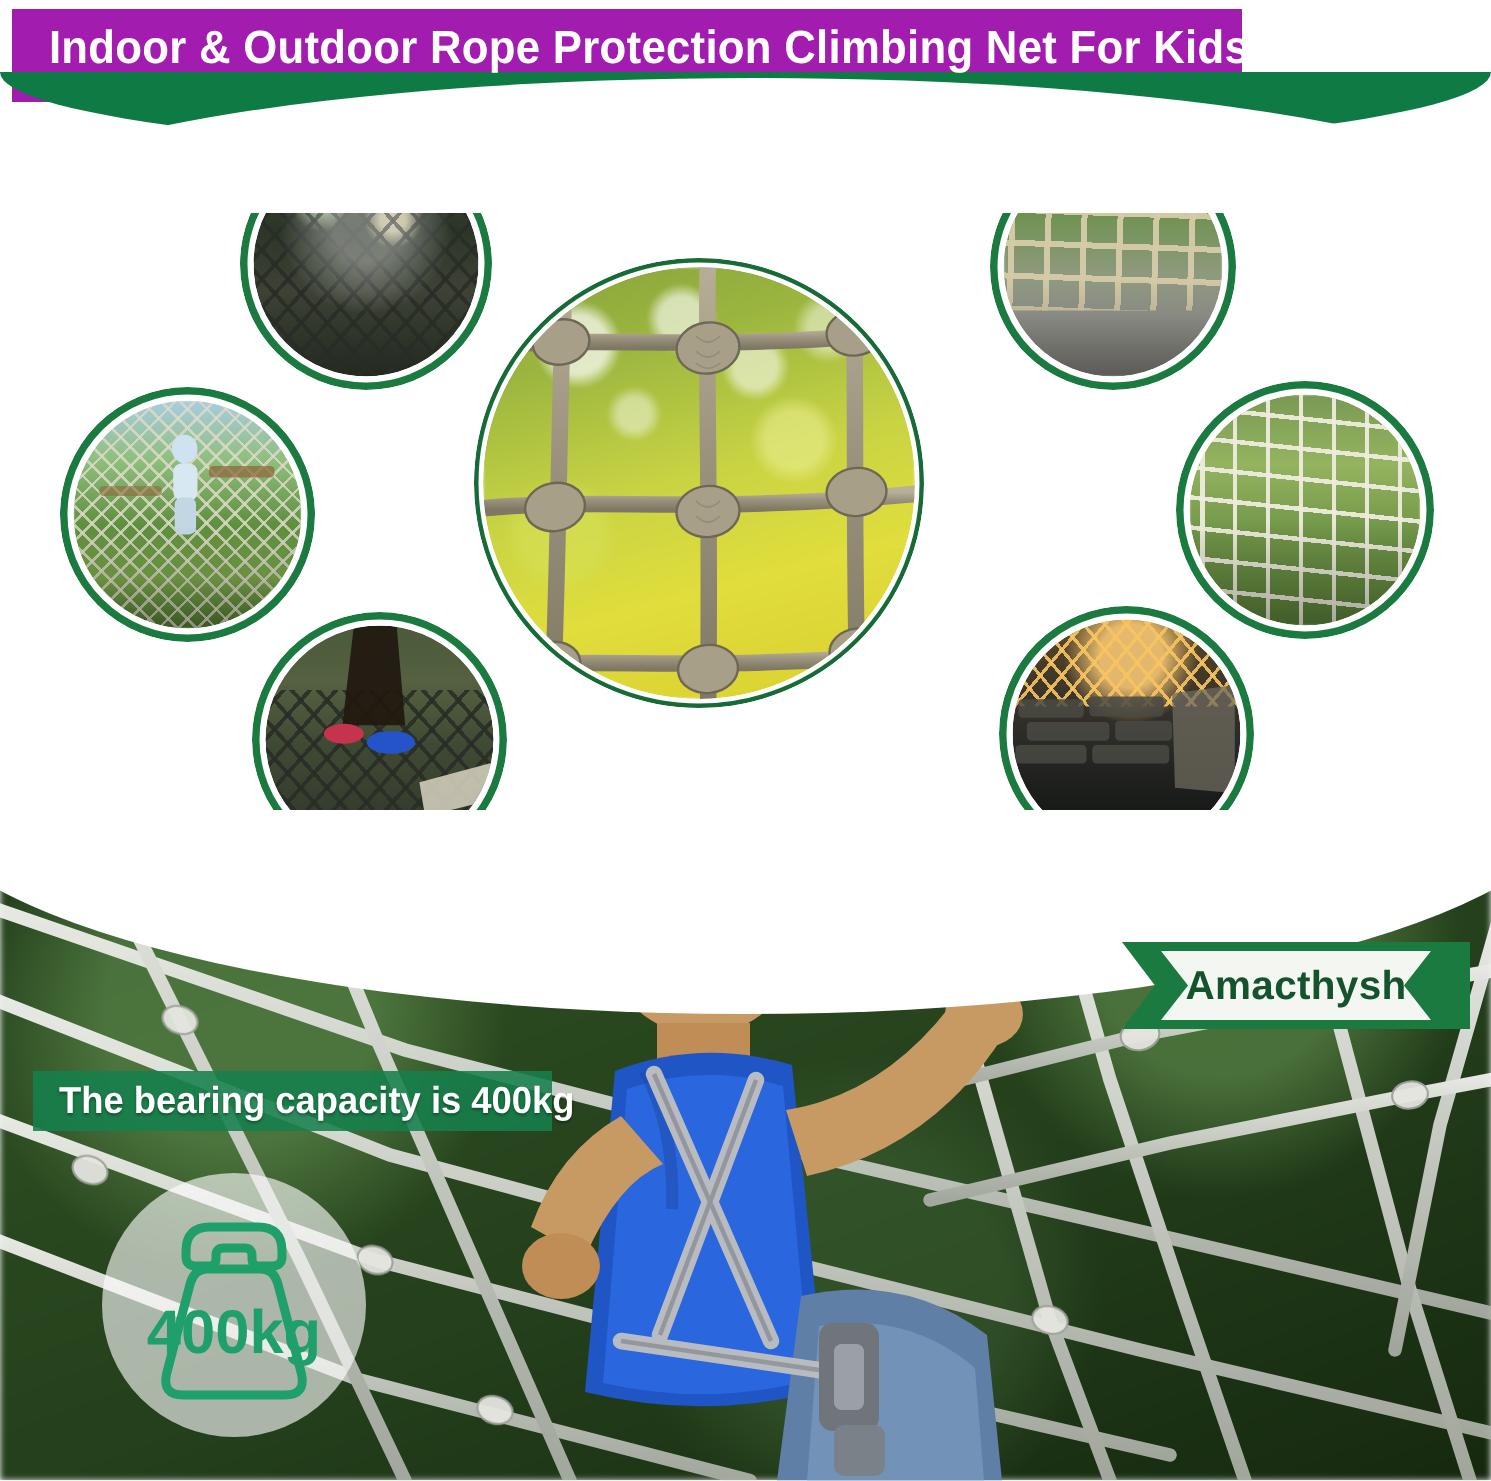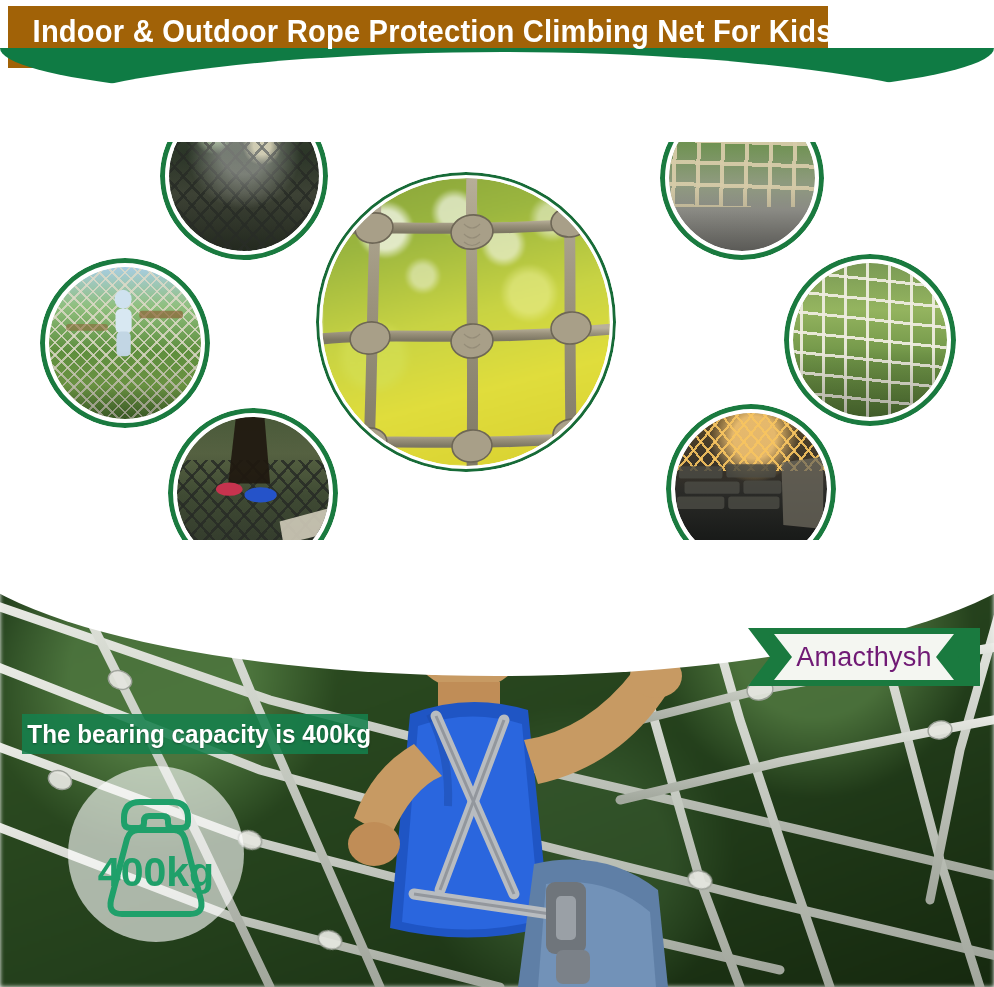--- a/index.html
+++ b/index.html
@@ -21,21 +21,21 @@
     overflow: hidden;
   }
 
   
   .header-banner {
     position: absolute;
     left: 8px;
     top: 6px;
     width: 820px;
     height: 62px;
-    background: #a16207;
+    background: #a21caf;
     z-index: 30;
     overflow: visible;
   }
   .header-banner .banner-curve {
     position: absolute;
     left: -8px;
     bottom: -36px;
     width: 994px;
     height: 56px;
     background: #0f7b44;
@@ -274,34 +274,35 @@
 
   
   .capacity-label {
     position: absolute;
     left: 22px; top: 714px;
     width: 346px; height: 40px;
     background: rgba(22,128,76,0.88);
     z-index: 26;
     display: flex;
     align-items: center;
+    padding-left: 12px;
   }
   .capacity-label span {
     color: #ffffff;
     font-size: 25px;
     font-weight: bold;
     white-space: nowrap;
     transform: scaleX(0.97);
     text-shadow: 0 1px 2px rgba(0,0,0,.35);
   }
 
   
   .weight-disc {
     position: absolute;
-    left: 68px; top: 766px;
+    left: 68px; top: 782px;
     width: 176px; height: 176px;
     border-radius: 50%;
     background: rgba(255,255,255,0.62);
     z-index: 26;
   }
   .weight-icon { position: absolute; inset: 0; }
 
   
   .ribbon {
     position: absolute;
@@ -311,23 +312,23 @@
   }
   .ribbon-label {
     position: absolute;
     left: 0; right: 0; top: 0; bottom: 0;
     display: flex;
     align-items: center;
     justify-content: center;
     z-index: 3;
   }
   .ribbon-label span {
-    color: #701a75;
+    color: #14532d;
     font-size: 27px;
-    font-weight: normal;
+    font-weight: bold;
     letter-spacing: 0.2px;
     white-space: nowrap;
   }
 </style>
 </head>
 <body>
 
 <div id="poster">
 
   <div class="header-banner">

